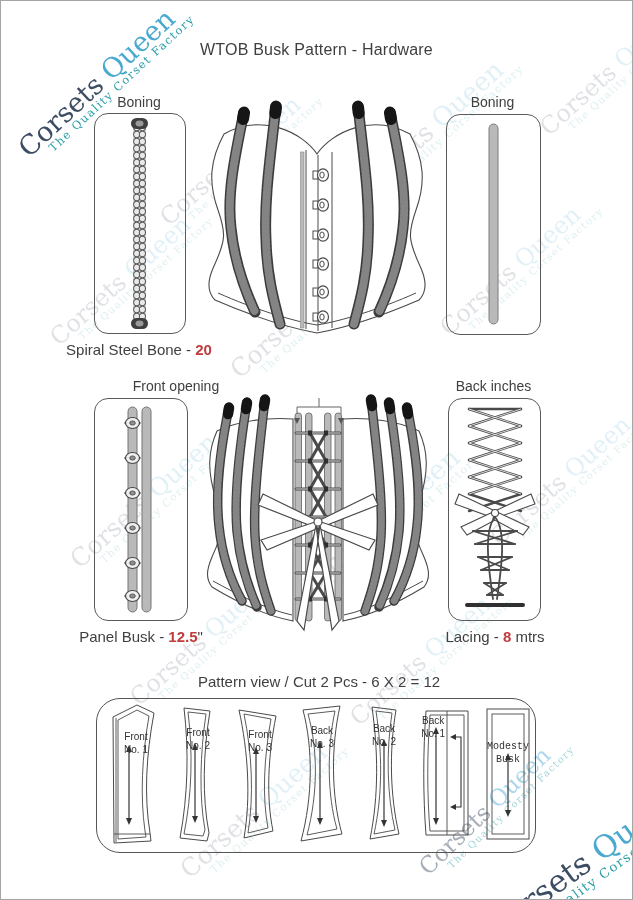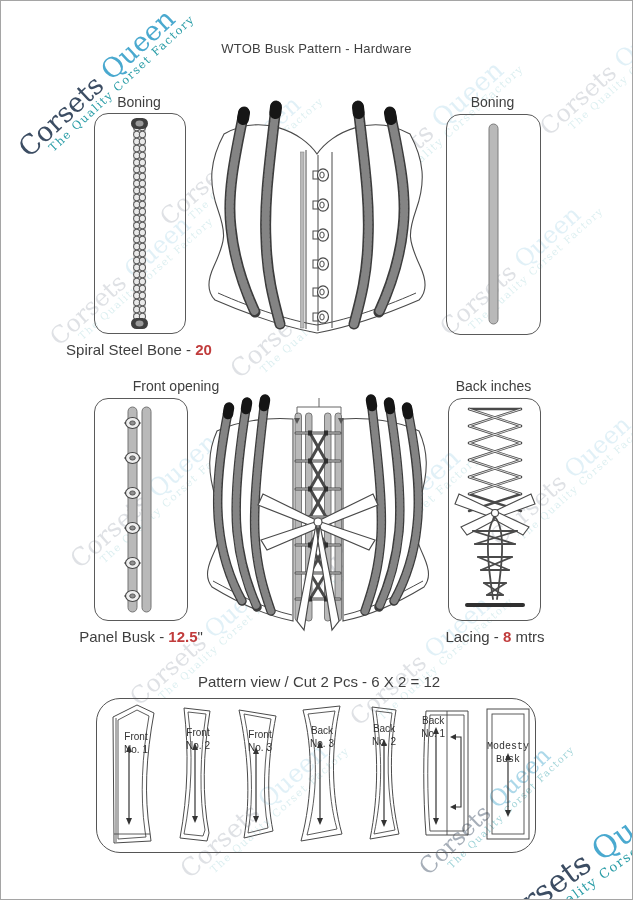--- a/index.html
+++ b/index.html
@@ -1,19 +1,19 @@
 <!DOCTYPE html>
 <html><head>
 <meta charset="utf-8">
 <style>
   html,body{margin:0;padding:0;background:#fff;}
   .page{position:relative;width:633px;height:900px;background:#fff;border:1px solid #a5a5a5;
         box-sizing:border-box;overflow:hidden;font-family:"Liberation Sans",sans-serif;color:#3f3f3f;}
   .abs{position:absolute;}
-  .ttl{font-size:13px;text-align:center;letter-spacing:.2px;}
+  .ttl{font-size:16px;text-align:center;letter-spacing:.2px;}
   .boxttl{font-size:14px;text-align:center;}
   .lbl{font-size:15px;text-align:center;}
   .qty{color:#c13c3c;font-weight:bold;}
   .hbox{position:absolute;border:1.3px solid #5a5a5a;border-radius:14px;}
   .hbox svg{position:absolute;left:0;top:0;}
   svg{display:block;}
   
   .wm{position:absolute;font-family:"DejaVu Serif",serif;pointer-events:none;white-space:nowrap;
       transform-origin:center;line-height:1;}
   .wm .n1{color:#3c4d63;}

